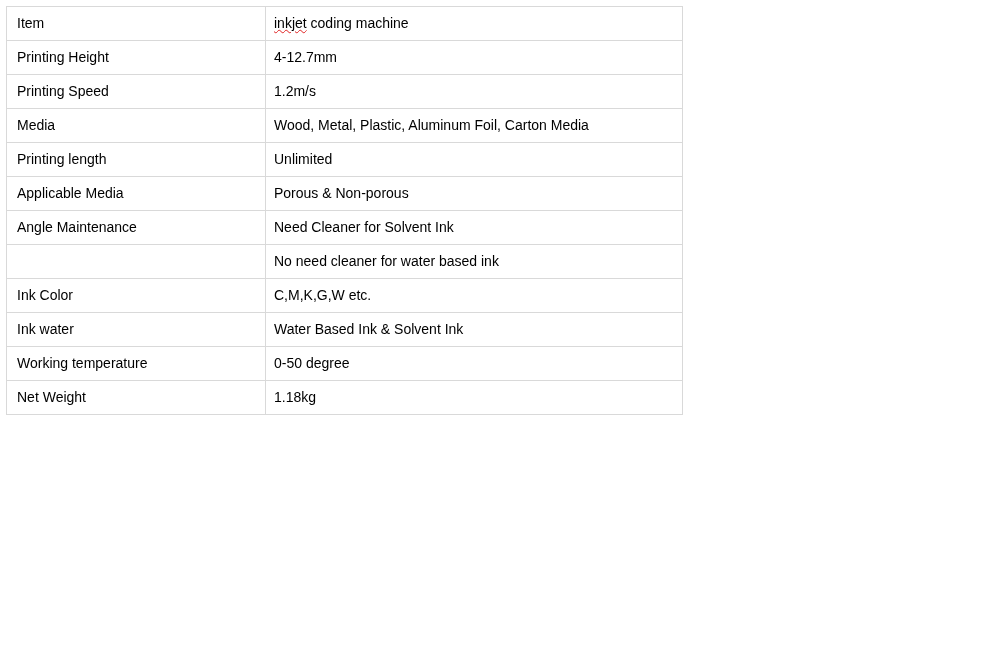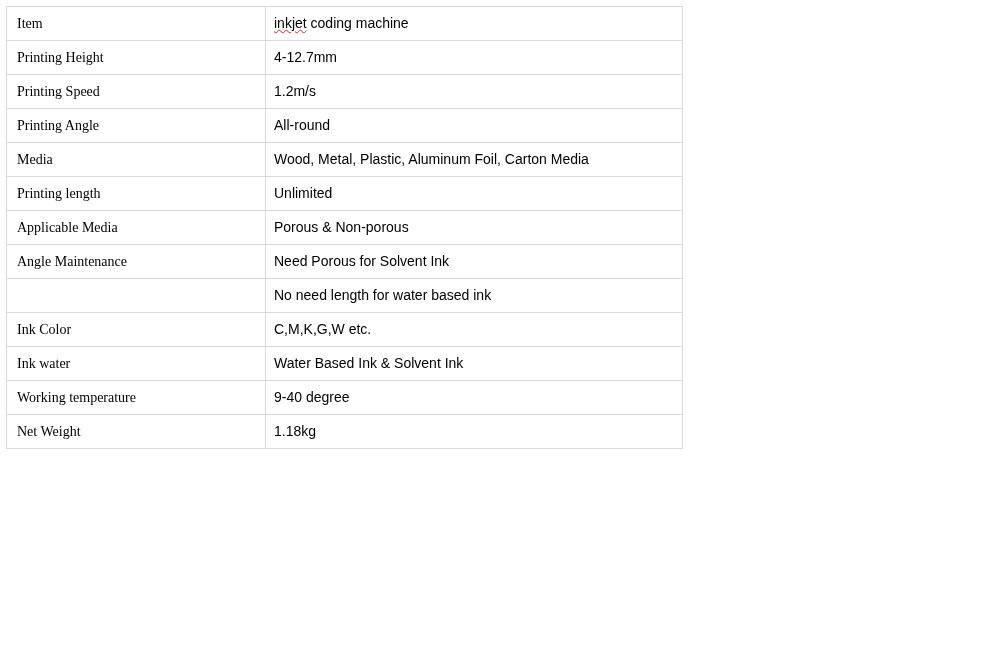--- a/index.html
+++ b/index.html
@@ -18,21 +18,20 @@
     table.spec td {
       border: 1px solid #d9d9d9;
       padding: 6px 8px;
       vertical-align: top;
       line-height: 1.5;
       word-wrap: break-word;
     }
     table.spec td.label {
       width: 240px;
       padding-left: 10px;
-      font-family: Liberation Serif, serif;
     }
     table.spec td.value {
       width: 400px;
     }
     .squiggle {
       text-decoration-line: underline;
       text-decoration-style: wavy;
       text-decoration-color: #e02424;
       text-decoration-thickness: 1px;
       text-align: right;
@@ -49,53 +48,49 @@
       </tr>
       <tr>
         <td class="label">Printing Height</td>
         <td class="value">4-12.7mm</td>
       </tr>
       <tr>
         <td class="label">Printing Speed</td>
         <td class="value">1.2m/s</td>
       </tr>
       <tr>
-        <td class="label">Printing Angle</td>
-        <td class="value">All-round</td>
-      </tr>
-      <tr>
         <td class="label">Media</td>
         <td class="value">Wood, Metal, Plastic, Aluminum Foil, Carton Media</td>
       </tr>
       <tr>
         <td class="label">Printing length</td>
         <td class="value">Unlimited</td>
       </tr>
       <tr>
         <td class="label">Applicable Media</td>
         <td class="value">Porous &amp; Non-porous</td>
       </tr>
       <tr>
         <td class="label">Angle Maintenance</td>
-        <td class="value">Need Porous for Solvent Ink</td>
+        <td class="value">Need Cleaner for Solvent Ink</td>
       </tr>
       <tr>
         <td class="label"></td>
-        <td class="value">No need length for water based ink</td>
+        <td class="value">No need cleaner for water based ink</td>
       </tr>
       <tr>
         <td class="label">Ink Color</td>
         <td class="value">C,M,K,G,W etc.</td>
       </tr>
       <tr>
         <td class="label">Ink water</td>
         <td class="value">Water Based Ink &amp; Solvent Ink</td>
       </tr>
       <tr>
         <td class="label">Working temperature</td>
-        <td class="value">9-40 degree</td>
+        <td class="value">0-50 degree</td>
       </tr>
       <tr>
         <td class="label">Net Weight</td>
         <td class="value">1.18kg</td>
       </tr>
     </tbody>
 </table>
 
 </body></html>

